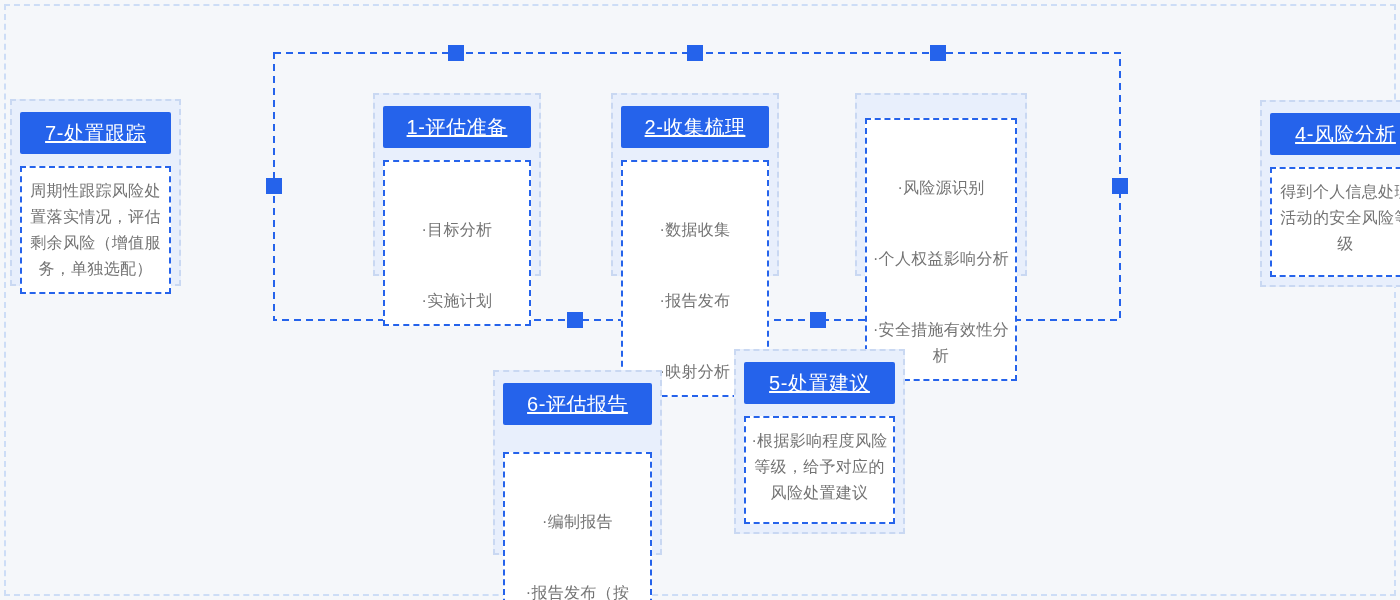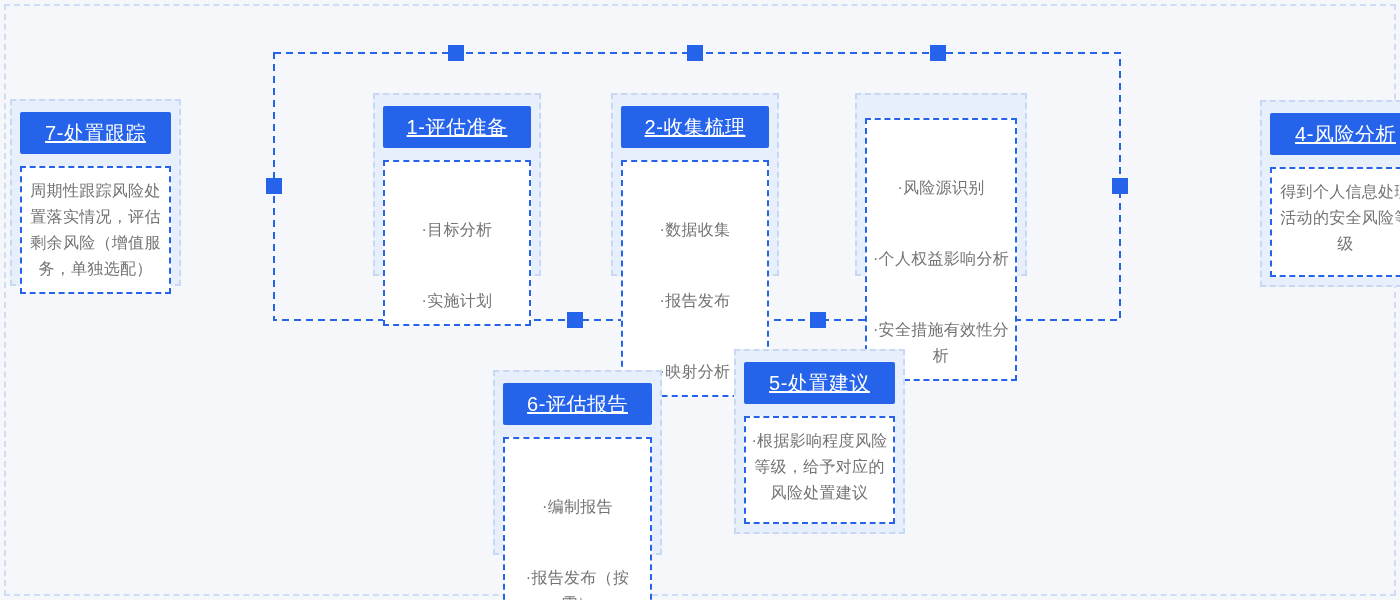--- a/index.html
+++ b/index.html
@@ -59,21 +59,21 @@
     color: #737373;
     text-align: center;
   }
   .line { text-align: center; margin-top: 45px; }
   
   .c7 { left: 10px;   top: 99px;  width: 171px; height: 187px; }
   .c1 { left: 373px;  top: 93px;  width: 168px; height: 183px; }
   .c2 { left: 611px;  top: 93px;  width: 168px; height: 183px; }
   .c3 { left: 855px;  top: 93px;  width: 172px; height: 183px; }
   .c4 { left: 1260px; top: 100px; width: 171px; height: 187px; }
-  .c6 { left: 493px;  top: 370px; width: 169px; height: 185px; }
+  .c6 { left: 493px;  top: 370px; width: 169px; height: 185px; gap: 15px; }
   .c5 { left: 734px;  top: 349px; width: 171px; height: 185px; justify-content: center; }
 </style>
 </head>
 <body>
 
 <div class="canvas">
 
   <div class="outer-border"></div>
 
   <svg class="connectors" width="1400" height="600" viewBox="0 0 1400 600">

